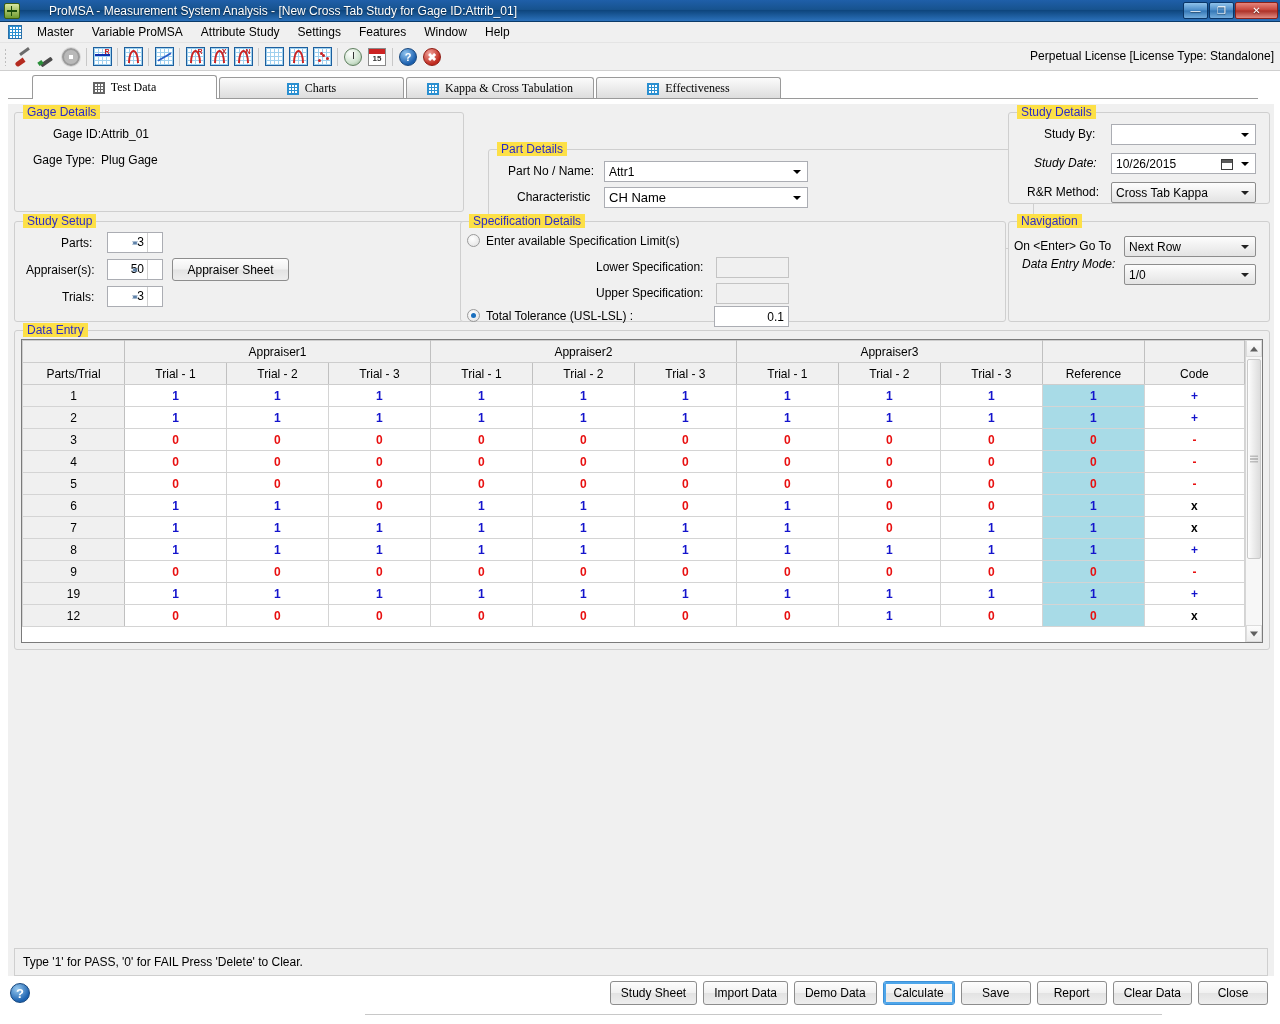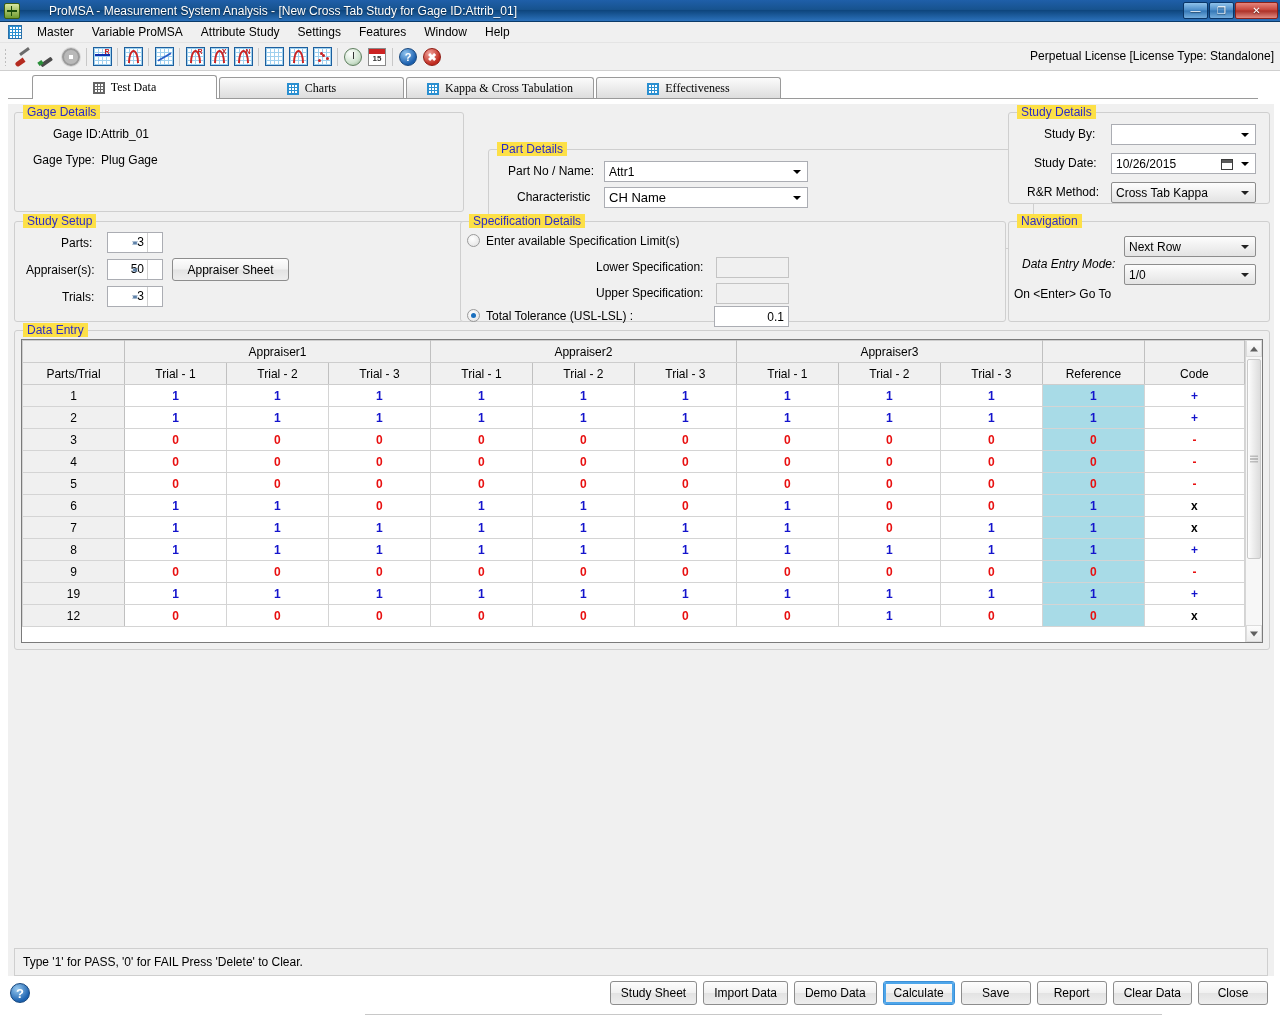--- a/index.html
+++ b/index.html
@@ -469,21 +469,21 @@
     </div>
   </div>
 
   <div class="group" style="left:1000px; top:8px; width:262px; height:92px;">
     <div class="legend">Study Details</div>
     <div class="lbl" style="left:35px; top:14px;">Study By:</div>
     <div class="combo" style="left:102px; top:11px; width:145px;">
       <span></span>
       <span class="arrow"></span>
     </div>
-    <div class="lbl" style="left:25px; top:43px;">Study Date:</div>
+    <div class="lbl" style="left:25px; top:43px;font-style:italic;">Study Date:</div>
     <div class="textbox" style="left:102px; top:40px; width:145px;">
       <span>10/26/2015</span>
       <span class="datebtn">
           <span class="cal"></span>
         </span>
       <span class="arrow" style="position:absolute;right:2px;top:1px;width:17px;height:17px;display:flex;align-items:center;justify-content:center;">
         <span style="border-left:4px solid transparent;border-right:4px solid transparent;border-top:4px solid #000;"></span>
       </span>
     </div>
     <div class="lbl" style="left:18px; top:72px;">R&amp;R Method:</div>
@@ -536,21 +536,21 @@
     </div>
     <div class="radio checked" style="left:6px; top:87px;"></div>
     <div class="lbl" style="left:25px; top:87px;">Total Tolerance (USL-LSL) :</div>
     <div class="textbox right" style="left:253px; top:84px; width:75px;">
       <span>0.1</span>
     </div>
   </div>
 
   <div class="group" style="left:1000px; top:117px; width:262px; height:101px;">
     <div class="legend">Navigation</div>
-    <div class="lbl" style="left:5px; top:17px;margin-top:48px;">On &lt;Enter&gt; Go To</div>
+    <div class="lbl" style="left:5px; top:17px;">On &lt;Enter&gt; Go To</div>
     <div class="combo gray" style="left:115px; top:14px; width:132px;">
       <span>Next Row</span>
       <span class="arrow"></span>
     </div>
     <div class="lbl" style="left:13px; top:35px;font-style:italic;">Data Entry Mode:</div>
     <div class="combo gray" style="left:115px; top:42px; width:132px;">
       <span>1/0</span>
       <span class="arrow"></span>
     </div>
   </div>

